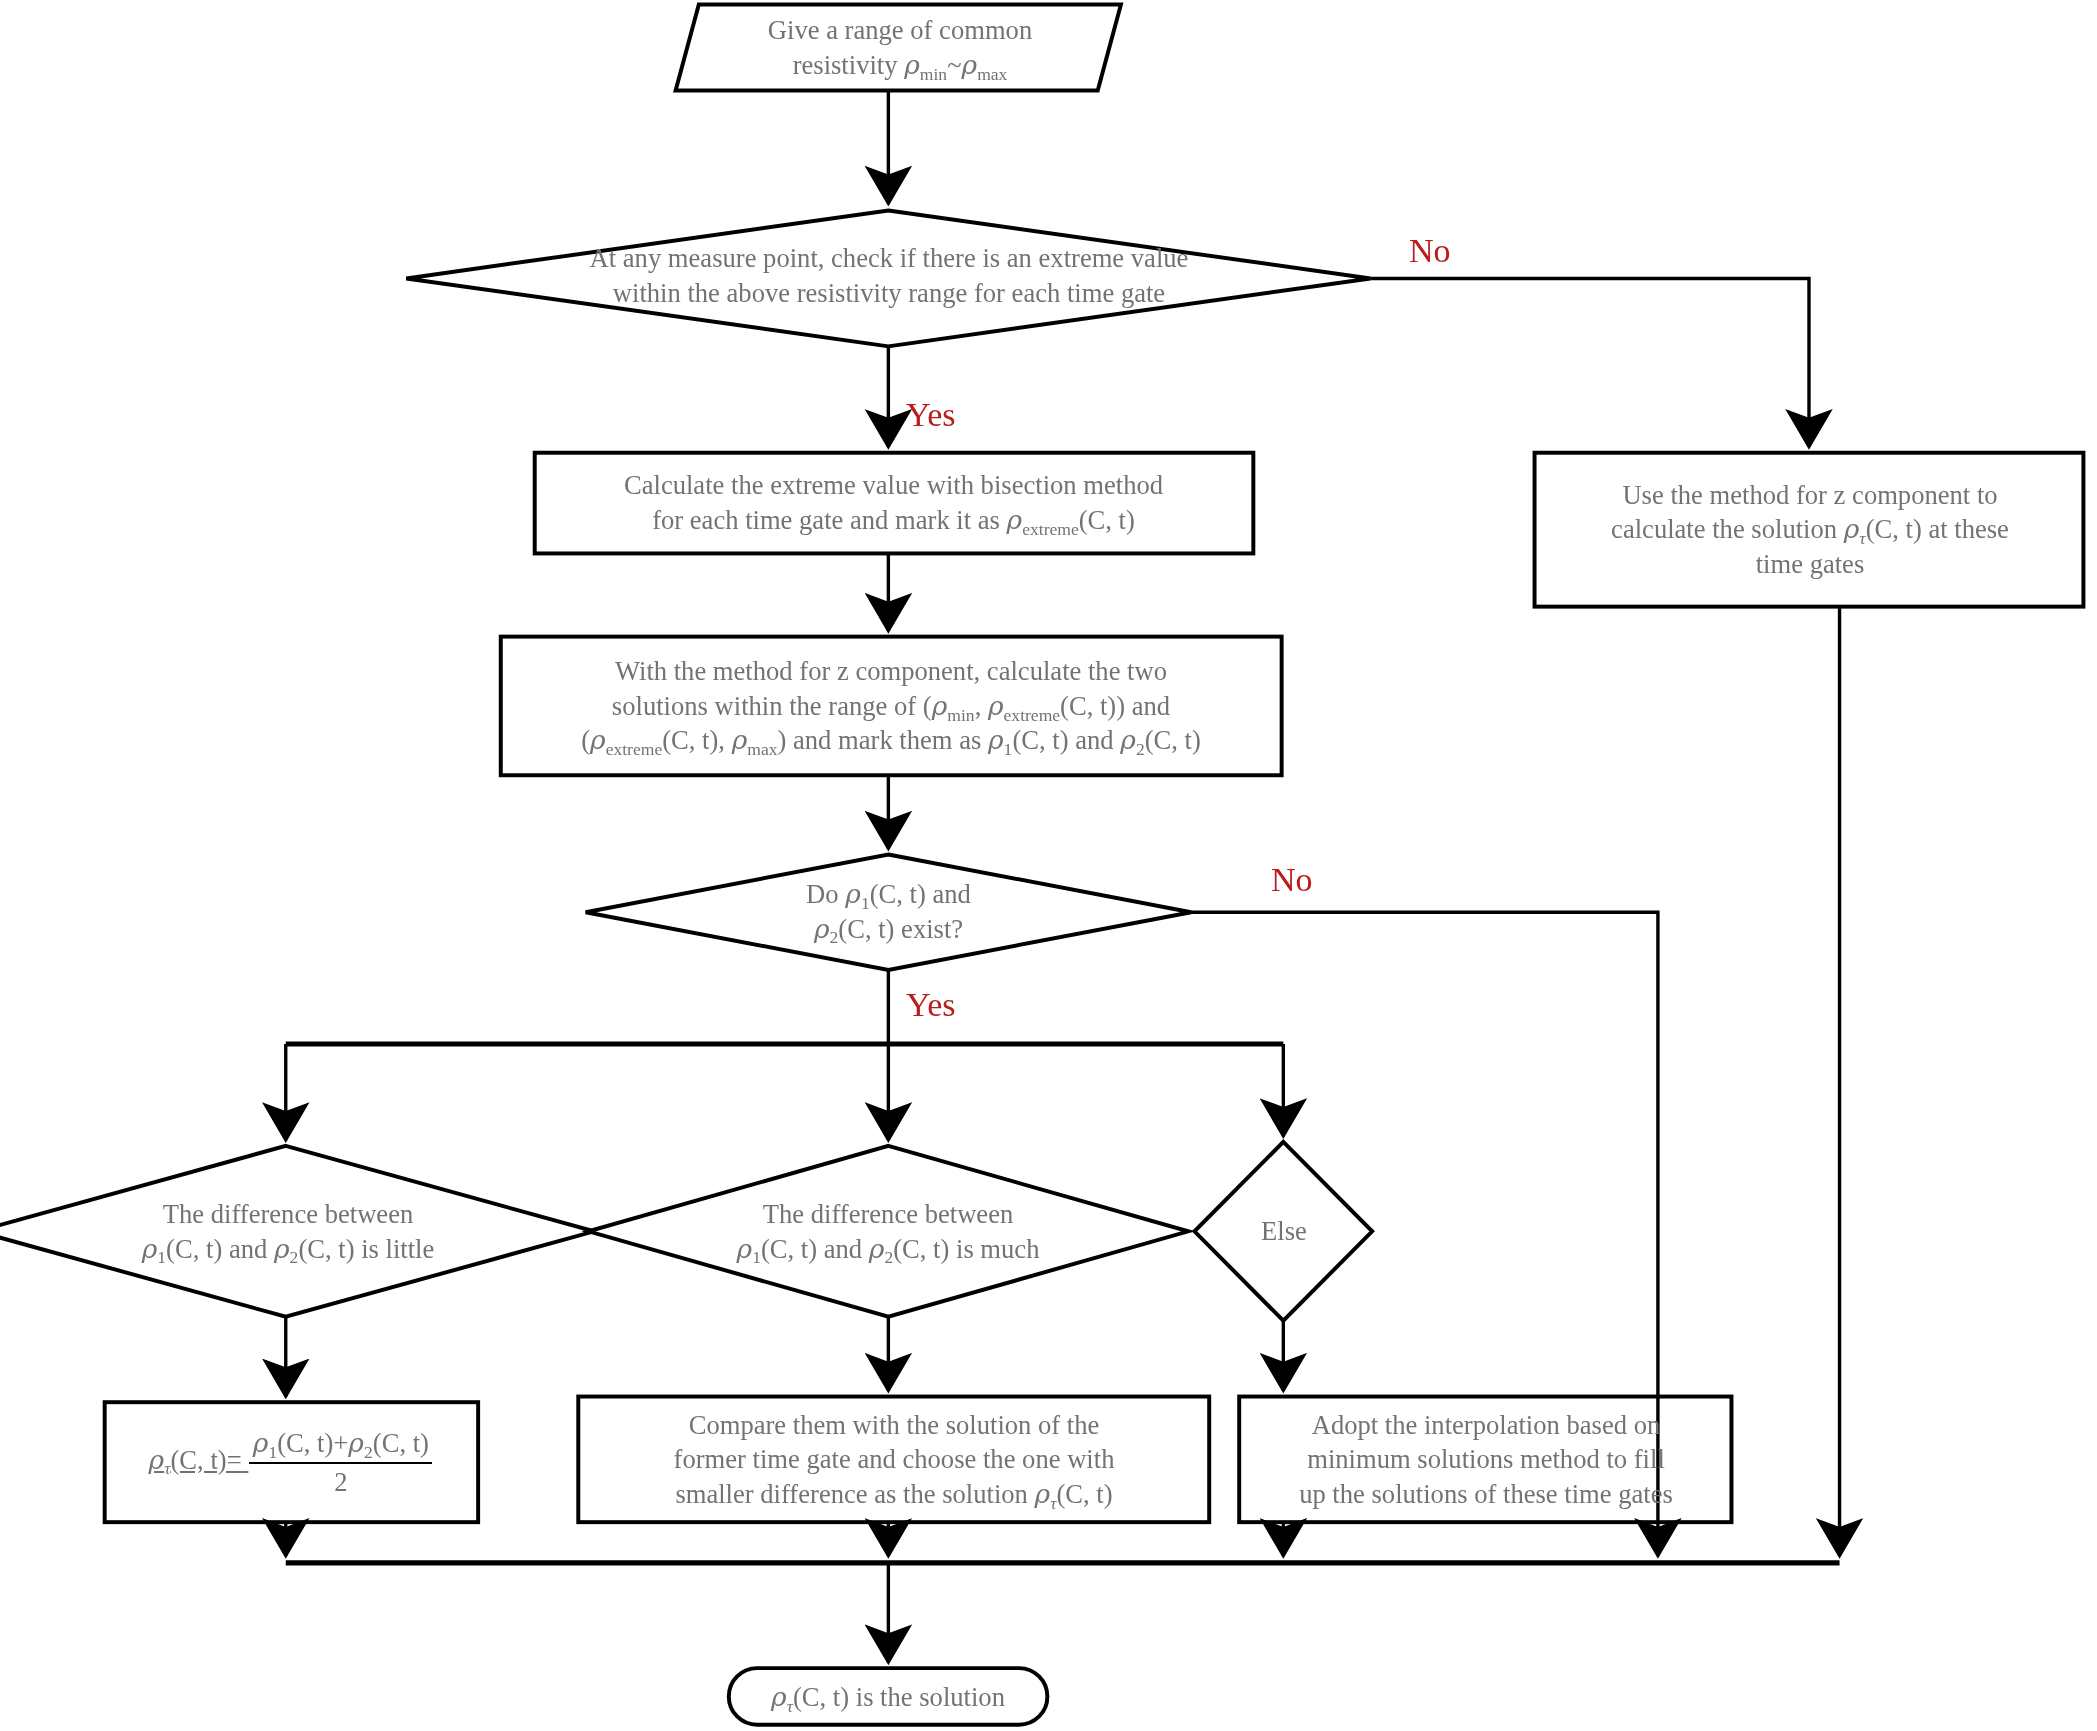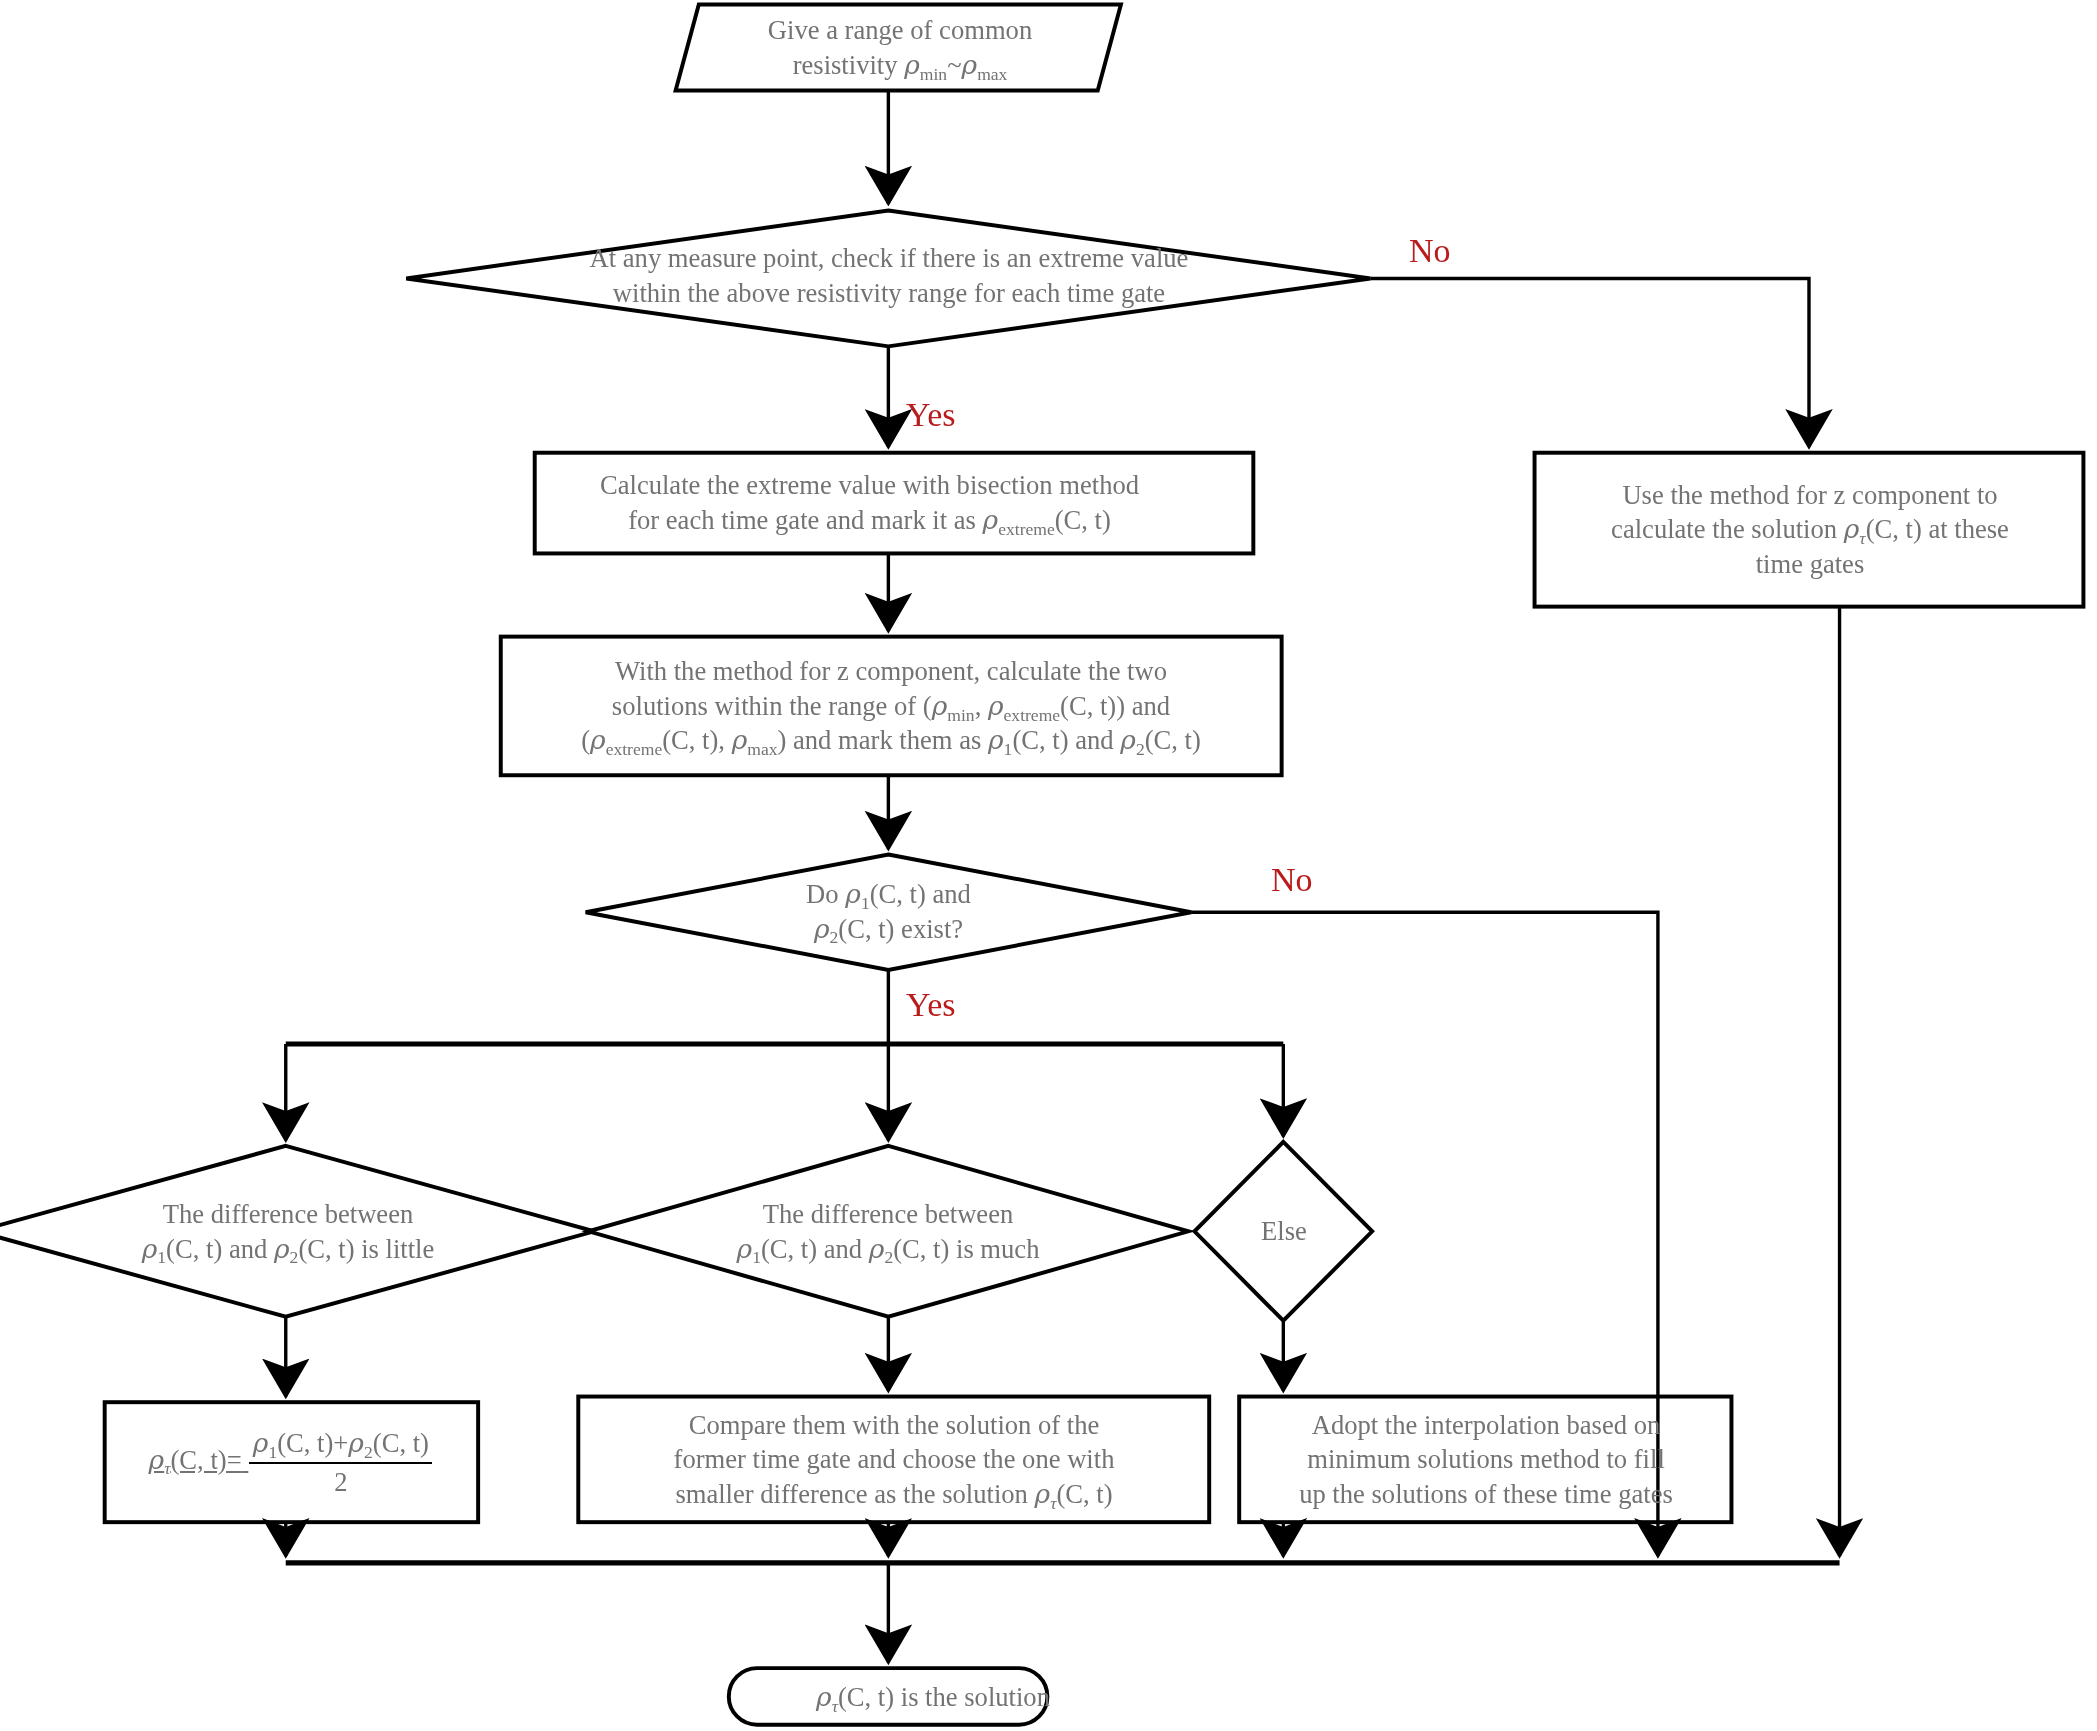--- a/index.html
+++ b/index.html
@@ -164,21 +164,21 @@
     </span>
   </div>
 
   <div class="node-text t-big" style="left:436px; top:233px; width:906px; height:85px;">
     <span>
       <span>At any measure point, check if there is an extreme value</span><br>
       <span>within the above resistivity range for each time gate</span>
     </span>
   </div>
 
-  <div class="node-text t-big" style="left:516px; top:456px; width:707px; height:94px;justify-content:center;">
+  <div class="node-text t-big" style="left:540px; top:456px; width:707px; height:94px;justify-content:center;">
     <span>
       <span>Calculate the extreme value with bisection method</span><br>
       <span><span>for each time gate and mark it as </span><i class="rho">ρ</i><sub>extreme</sub><span>(C, t)</span></span>
     </span>
   </div>
 
   <div class="node-text t-big" style="left:505px; top:640px; width:772px; height:132px;">
     <span>
       <span>With the method for z component, calculate the two</span><br>
       <span><span>solutions within the range of (</span><i class="rho">ρ</i><sub>min</sub><span>, </span><i class="rho">ρ</i><sub>extreme</sub><span>(C, t)) and</span></span><br>
@@ -238,21 +238,21 @@
   </div>
 
   <div class="node-text t-big" style="left:1243px; top:1400px; width:486px; height:119px;">
     <span>
       <span>Adopt the interpolation based on</span><br>
       <span>minimum solutions method to fill</span><br>
       <span>up the solutions of these time gates</span>
     </span>
   </div>
 
-  <div class="node-text t-big" style="left:732px; top:1671px; width:312px; height:52px;padding-left:45px;">
+  <div class="node-text t-big" style="left:732px; top:1671px; width:312px; height:52px;">
     <span><i class="rho">ρ</i><sub class="it">τ</sub><span>(C, t) is the solution</span></span>
   </div>
 
   <div class="edge-label" style="left:1409px; top:232px;">No</div>
   <div class="edge-label" style="left:906px; top:396px;">Yes</div>
   <div class="edge-label" style="left:1271px; top:861px;">No</div>
   <div class="edge-label" style="left:906px; top:986px;">Yes</div>
 
 </div>
 

